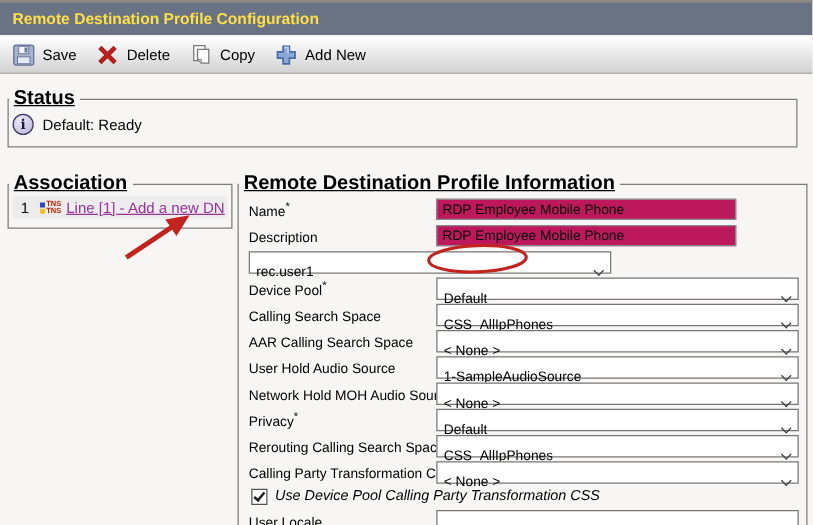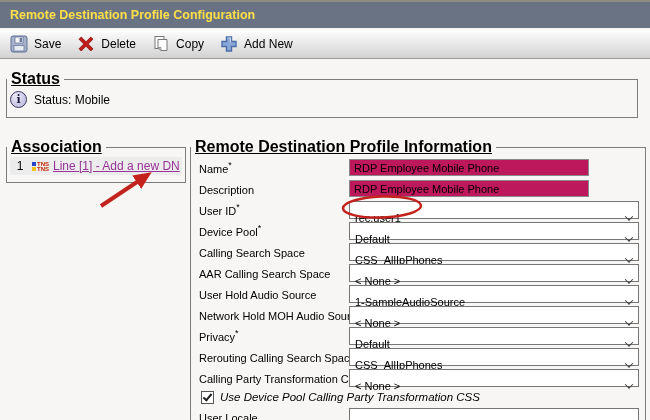--- a/index.html
+++ b/index.html
@@ -139,21 +139,21 @@
       </svg>
     </span>
     <span>Add New</span>
   </div>
 </div>
 
 <fieldset class="fs-status">
   <legend>Status</legend>
   <div class="status-row">
     <span class="info-icon">i</span>
-    <span class="status-msg">Status: Mobile</span>
+    <span class="status-msg">Default: Ready</span>
   </div>
 </fieldset>
 
 <fieldset class="fs-assoc">
   <legend>Association</legend>
   <div class="assoc-row">
     <span class="assoc-num">1</span>
     <span class="line-icon">
       <span class="li-row">
           <span class="li-sq blue"></span>
@@ -176,21 +176,20 @@
       <label><span>Name</span><sup>*</sup></label>
       <input class="txt" value="RDP Employee Mobile Phone" style="">
     </div>
 
     <div class="row">
       <label><span>Description</span><sup></sup></label>
       <input class="txt" value="RDP Employee Mobile Phone" style="">
     </div>
 
     <div class="row">
-      <label><span>User ID</span><sup>*</sup></label>
       <div class="select">
         <span class="sel-text">rec.user1</span>
         <span class="chev"></span>
       </div>
     </div>
 
     <div class="row">
       <label><span>Device Pool</span><sup>*</sup></label>
       <div class="select">
         <span class="sel-text">Default</span>

